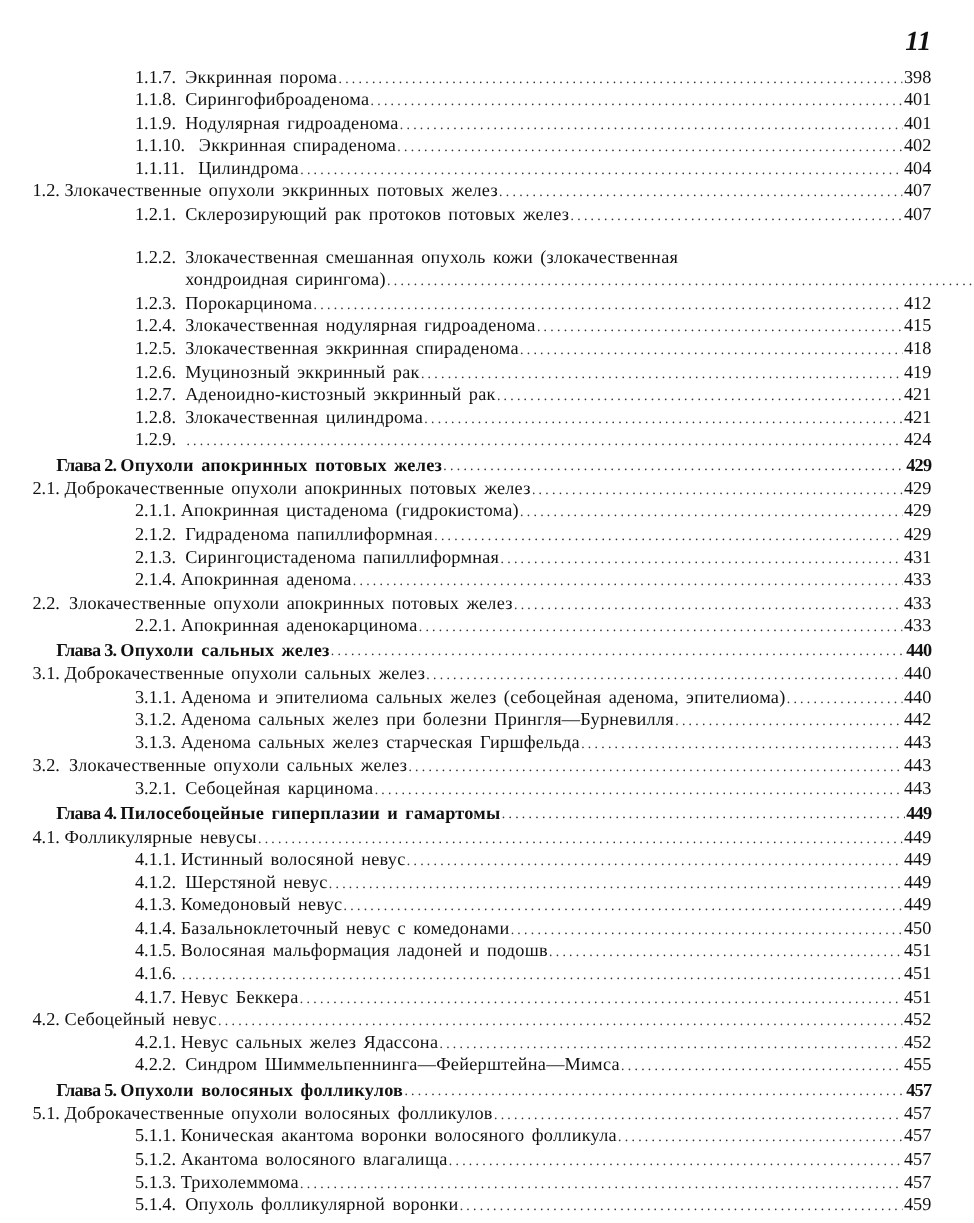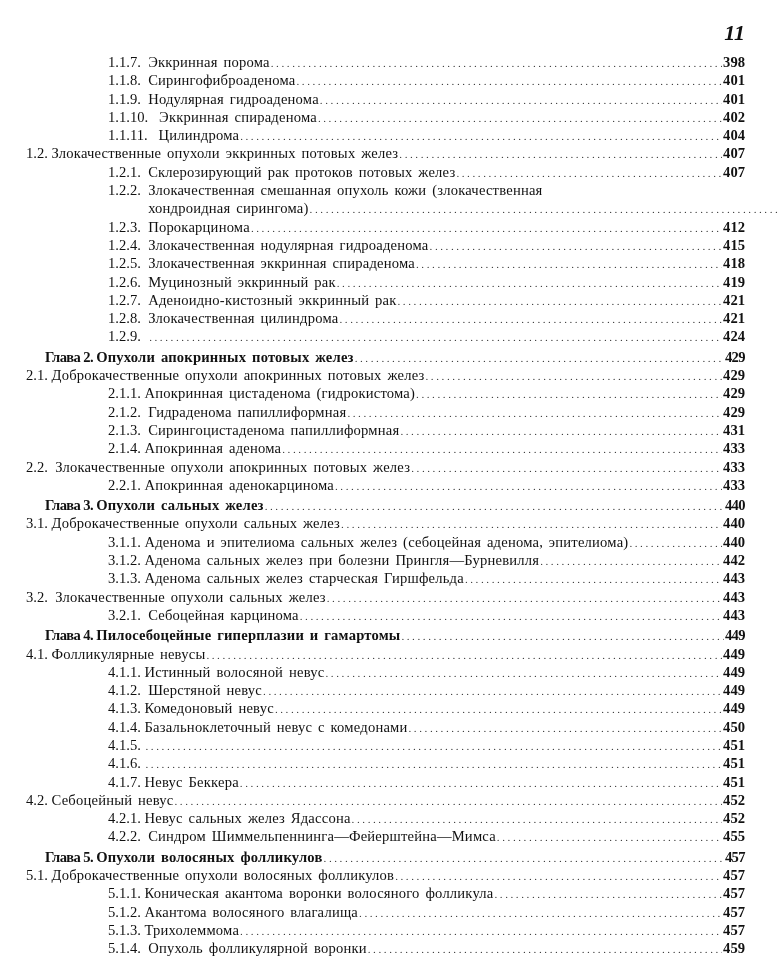--- a/index.html
+++ b/index.html
@@ -12,29 +12,29 @@
          display:flex; align-items:baseline; padding-right:34px; box-sizing:border-box; }
   .row.lvl0 { padding-left:45px; font-weight:bold; letter-spacing:-0.6px; }
   .row.lvl1 { padding-left:26px; }
   .row.lvl2 { padding-left:108px; }
   .row.lvl2 .text { }
   .num { white-space:pre; }
   .text { white-space:nowrap; letter-spacing:0.2px; word-spacing:2px; }
   .leader { flex:1; overflow:hidden; white-space:nowrap; margin:0 1px; letter-spacing:2.6px;
             font-weight:normal; color:#333; font-size:11px; }
   .leader::before { content:"........................................................................................................................................................................................................"; }
-  .page { white-space:nowrap; text-align:right;font-weight:bold; }
+  .page { white-space:nowrap; text-align:right; }
   .row.lvl0 .page { font-weight:bold; }
-  .row.wrap { height:36.6px; align-items:flex-end; }
+  .row.wrap { height:36.6px; align-items:flex-end;margin-top:16px; }
   .wrapbox { display:flex; flex-direction:column; flex:1; }
   .wrapbox .l1 { height:18.3px; white-space:nowrap; word-spacing:2px; }
   .wrapbox .l2 { display:flex; align-items:baseline; height:18.3px; padding-left:42px; }
   .wrapbox .l2 .text { }
   .row.wrap .num { align-self:flex-start; }
-  .row.lvl0.gap { margin-top:2px; }
+  .row.lvl0.gap { margin-top:2px;align-items:center; }
 </style>
 </head>
 <body>
 
 <div class="page-number">11</div>
 
 <div class="toc">
 
   <div class="row lvl2"><span class="num">1.1.7.</span>&nbsp;&nbsp;<span class="text">Эккринная порома</span><span class="leader"></span><span class="page">398</span></div>
   <div class="row lvl2"><span class="num">1.1.8.</span>&nbsp;&nbsp;<span class="text">Сирингофиброаденома</span><span class="leader"></span><span class="page">401</span></div>
@@ -78,21 +78,21 @@
   <div class="row lvl2"><span class="num">3.1.3.</span>&nbsp;<span class="text">Аденома сальных желез старческая Гиршфельда</span><span class="leader"></span><span class="page">443</span></div>
   <div class="row lvl1"><span class="num">3.2.</span>&nbsp;&nbsp;<span class="text">Злокачественные опухоли сальных желез</span><span class="leader"></span><span class="page">443</span></div>
   <div class="row lvl2"><span class="num">3.2.1.</span>&nbsp;&nbsp;<span class="text">Себоцейная карцинома</span><span class="leader"></span><span class="page">443</span></div>
 
   <div class="row lvl0 gap"><span class="num">Глава 4.</span>&nbsp;<span class="text">Пилосебоцейные гиперплазии и гамартомы</span><span class="leader"></span><span class="page">449</span></div>
   <div class="row lvl1"><span class="num">4.1.</span>&nbsp;<span class="text">Фолликулярные невусы</span><span class="leader"></span><span class="page">449</span></div>
   <div class="row lvl2"><span class="num">4.1.1.</span>&nbsp;<span class="text">Истинный волосяной невус</span><span class="leader"></span><span class="page">449</span></div>
   <div class="row lvl2"><span class="num">4.1.2.</span>&nbsp;&nbsp;<span class="text">Шерстяной невус</span><span class="leader"></span><span class="page">449</span></div>
   <div class="row lvl2"><span class="num">4.1.3.</span>&nbsp;<span class="text">Комедоновый невус</span><span class="leader"></span><span class="page">449</span></div>
   <div class="row lvl2"><span class="num">4.1.4.</span>&nbsp;<span class="text">Базальноклеточный невус с комедонами</span><span class="leader"></span><span class="page">450</span></div>
-  <div class="row lvl2"><span class="num">4.1.5.</span>&nbsp;<span class="leader"></span><span class="page">451</span></div>
+  <div class="row lvl2"><span class="num">4.1.5.</span>&nbsp;<span class="text">Волосяная мальформация ладоней и подошв</span><span class="leader"></span><span class="page">451</span></div>
   <div class="row lvl2"><span class="num">4.1.6.</span>&nbsp;<span class="leader"></span><span class="page">451</span></div>
   <div class="row lvl2"><span class="num">4.1.7.</span>&nbsp;<span class="text">Невус Беккера</span><span class="leader"></span><span class="page">451</span></div>
   <div class="row lvl1"><span class="num">4.2.</span>&nbsp;<span class="text">Себоцейный невус</span><span class="leader"></span><span class="page">452</span></div>
   <div class="row lvl2"><span class="num">4.2.1.</span>&nbsp;<span class="text">Невус сальных желез Ядассона</span><span class="leader"></span><span class="page">452</span></div>
   <div class="row lvl2"><span class="num">4.2.2.</span>&nbsp;&nbsp;<span class="text">Синдром Шиммельпеннинга—Фейерштейна—Мимса</span><span class="leader"></span><span class="page">455</span></div>
 
   <div class="row lvl0 gap"><span class="num">Глава 5.</span>&nbsp;<span class="text">Опухоли волосяных фолликулов</span><span class="leader"></span><span class="page">457</span></div>
   <div class="row lvl1"><span class="num">5.1.</span>&nbsp;<span class="text">Доброкачественные опухоли волосяных фолликулов</span><span class="leader"></span><span class="page">457</span></div>
   <div class="row lvl2"><span class="num">5.1.1.</span>&nbsp;<span class="text">Коническая акантома воронки волосяного фолликула</span><span class="leader"></span><span class="page">457</span></div>
   <div class="row lvl2"><span class="num">5.1.2.</span>&nbsp;<span class="text">Акантома волосяного влагалища</span><span class="leader"></span><span class="page">457</span></div>

